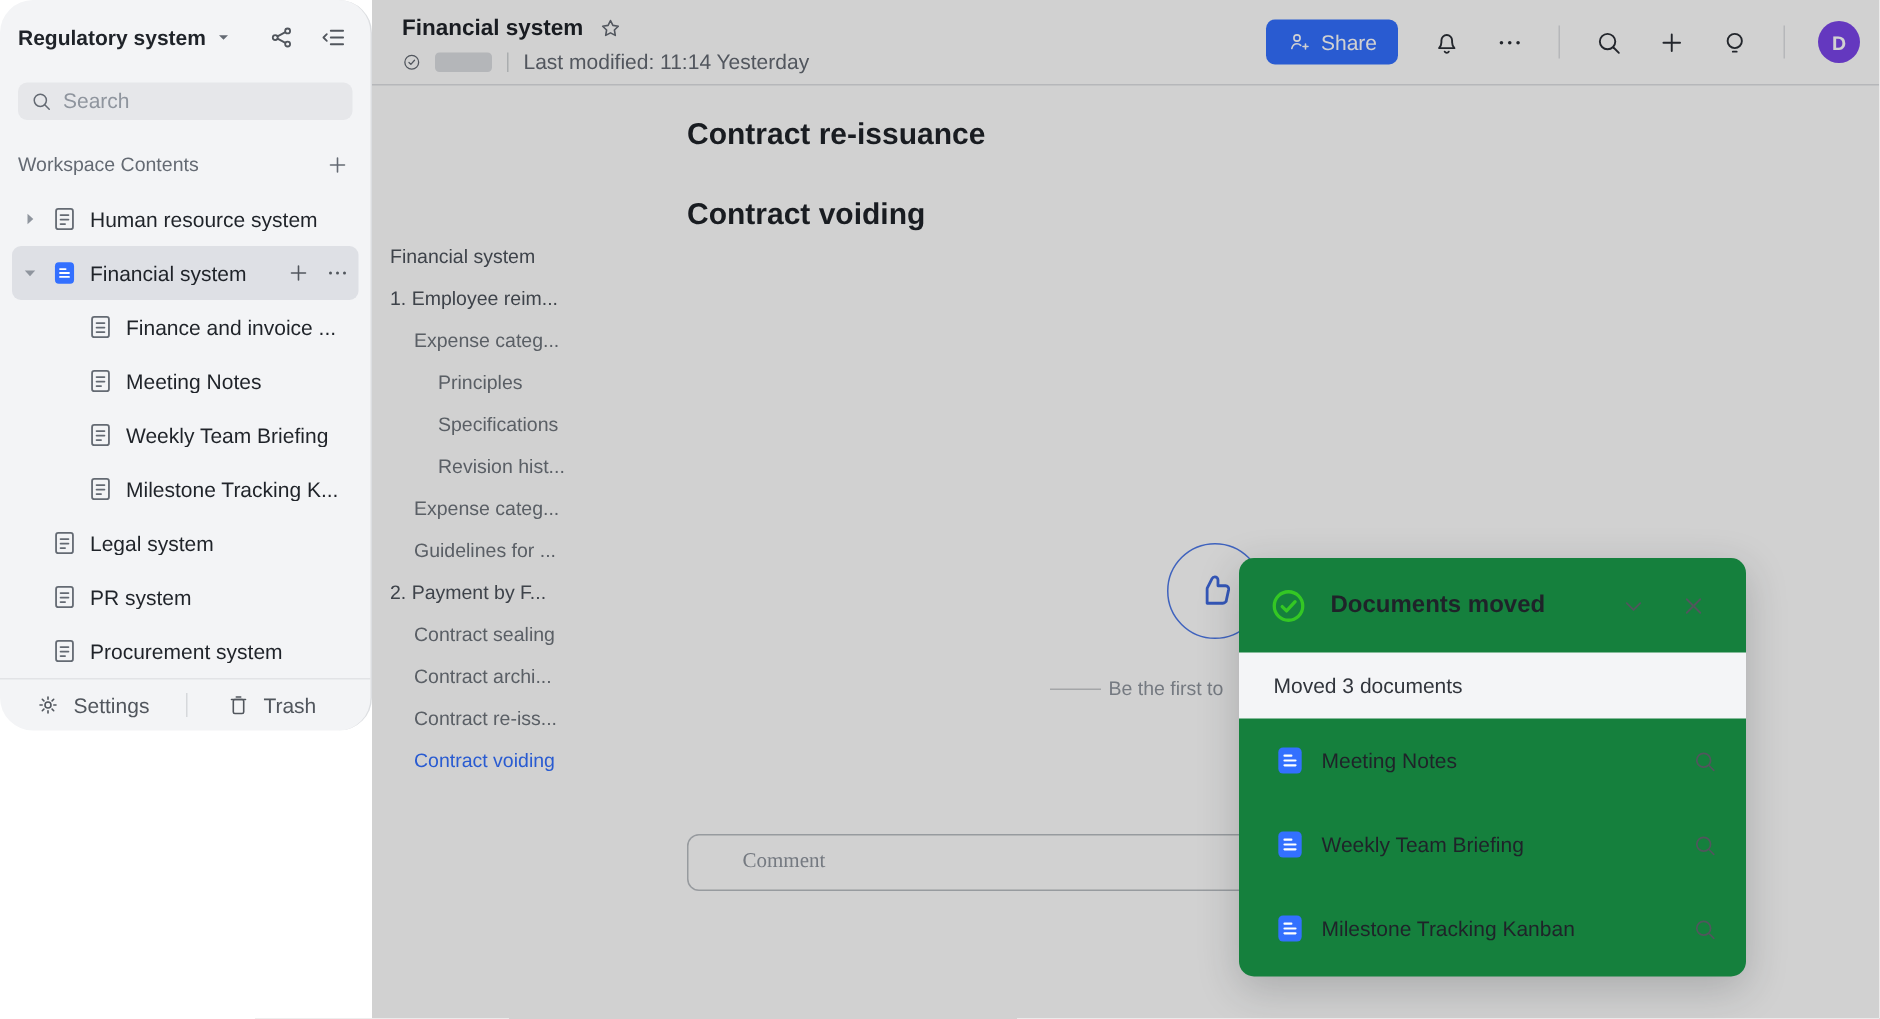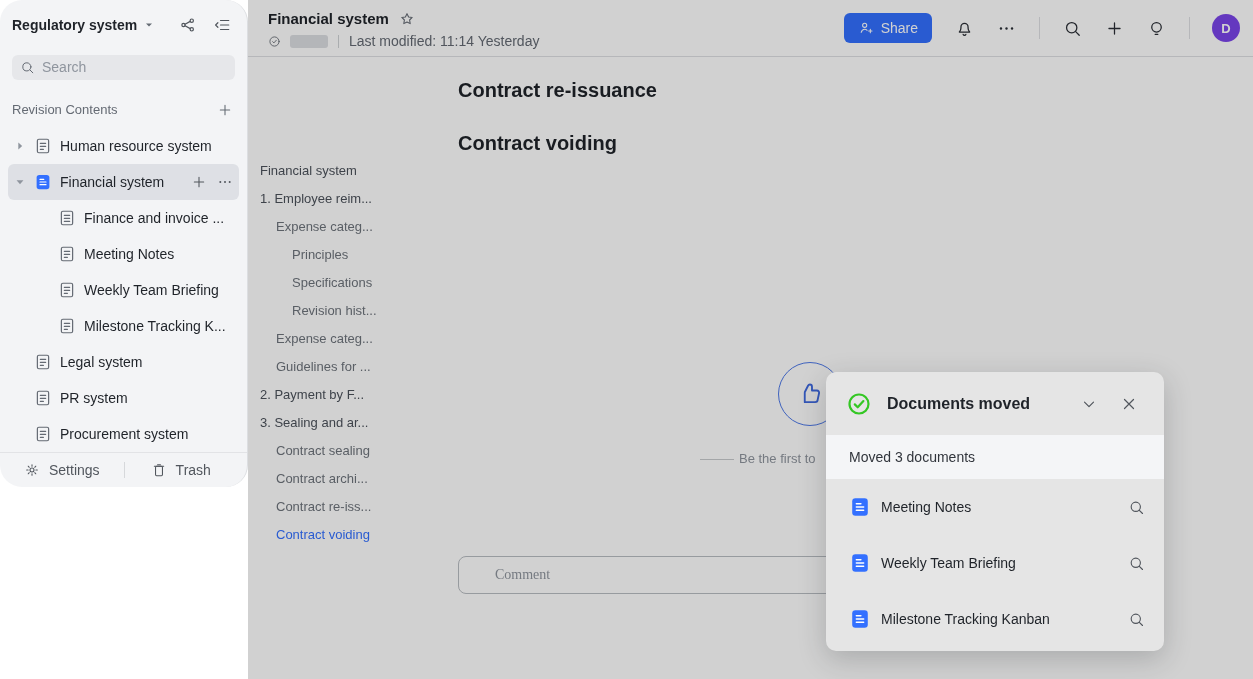--- a/index.html
+++ b/index.html
@@ -67,21 +67,21 @@
   .like-circle .ic { width:28px; height:28px; color:#3f6ae0; }
   .like-hint { position:absolute; top:394px; left:491px; font-size:13px; color:#8f959e; white-space:nowrap; }
   .hint-line { position:absolute; top:402px; left:452px; width:34px; height:1px; background:#c9cbce; }
   .comment-box { position:absolute; left:210px; top:499px; width:700px; height:38px; border:1px solid #b9bdc2; border-radius:8px; display:flex; align-items:center; padding:0 14px; background:transparent; }
   .comment-box input { border:none; outline:none; background:transparent; width:100%; font-size:14px; color:#000000; font-family:Liberation Serif, serif;margin-left:22px; }
   .comment-box input::placeholder { color:#8f959e; }
 
   .scrim { position:absolute; left:0; top:0; width:1005px; height:679px; background:rgba(0,0,0,0.18); z-index:3; }
 
   
-  .toast { position:absolute; left:826px; top:372px; width:338px; border-radius:10px; background:#e5e5e5; z-index:6; box-shadow:0 8px 28px rgba(31,35,41,0.22); overflow:hidden; padding-bottom:4px; }
+  .toast { position:absolute; left:826px; top:372px; width:338px; border-radius:10px; background:#15803d; z-index:6; box-shadow:0 8px 28px rgba(31,35,41,0.22); overflow:hidden; padding-bottom:4px; }
   .toast-head { display:flex; align-items:center; height:63px; padding:0 26px 0 21px; }
   .toast-check { width:24px; height:24px; color:#34c724; flex:0 0 24px; }
   .toast-check svg { stroke-width:2.2; }
   .toast-title { font-size:16px; font-weight:700; color:#1f2329; margin-left:16px; flex:1; }
   .toast-btn { width:18px; height:18px; color:#51565d; cursor:pointer; }
   .toast-btn.chev { margin-right:22px; }
   .toast-summary { height:44px; background:#f4f5f7; display:flex; align-items:center; padding:0 23px; font-size:14px; color:#31353c; }
   .toast-row { display:flex; align-items:center; height:56px; padding:0 19px 0 23px; cursor:pointer; }
   .toast-doc-ic { width:22px; height:22px; flex:0 0 22px; }
   .toast-doc-label { font-size:14px; color:#1f2329; margin-left:10px; flex:1; }
@@ -118,21 +118,21 @@
     <div class="search-box">
       <span class="ic">
           <svg viewBox="0 0 24 24">
             <circle cx="11" cy="11" r="6.5"></circle>
             <path d="M16 16l4.5 4.5"></path>
           </svg>
         </span>
       <input type="text" placeholder="Search" style="">
     </div>
     <div class="section-row">
-      <span class="section-label">Revision Contents</span>
+      <span class="section-label">Workspace Contents</span>
       <span class="ic section-plus">
           <svg viewBox="0 0 24 24">
             <path d="M12 5v14M5 12h14"></path>
           </svg>
         </span>
     </div>
     <nav class="tree" id="tree">
         <div class="tree-row">
           <span class="ic tree-caret">
             <svg viewBox="0 0 24 24">
@@ -339,21 +339,20 @@
       <nav class="outline" id="outline">
           <div class="outline-item lv1">Financial system</div>
           <div class="outline-item lv1">1. Employee reim...</div>
           <div class="outline-item lv2">Expense categ...</div>
           <div class="outline-item lv3">Principles</div>
           <div class="outline-item lv3">Specifications</div>
           <div class="outline-item lv3">Revision hist...</div>
           <div class="outline-item lv2">Expense categ...</div>
           <div class="outline-item lv2">Guidelines for ...</div>
           <div class="outline-item lv1">2. Payment by F...</div>
-          <div class="outline-item lv1">3. Sealing and ar...</div>
           <div class="outline-item lv2">Contract sealing</div>
           <div class="outline-item lv2">Contract archi...</div>
           <div class="outline-item lv2">Contract re-iss...</div>
           <div class="outline-item lv2 active">Contract voiding</div>
         </nav>
       <h1 class="doc-h1 h1-a">Contract re-issuance</h1>
       <h1 class="doc-h1 h1-b">Contract voiding</h1>
       <button class="like-circle">
         <span class="ic">
             <svg viewBox="0 0 24 24">

